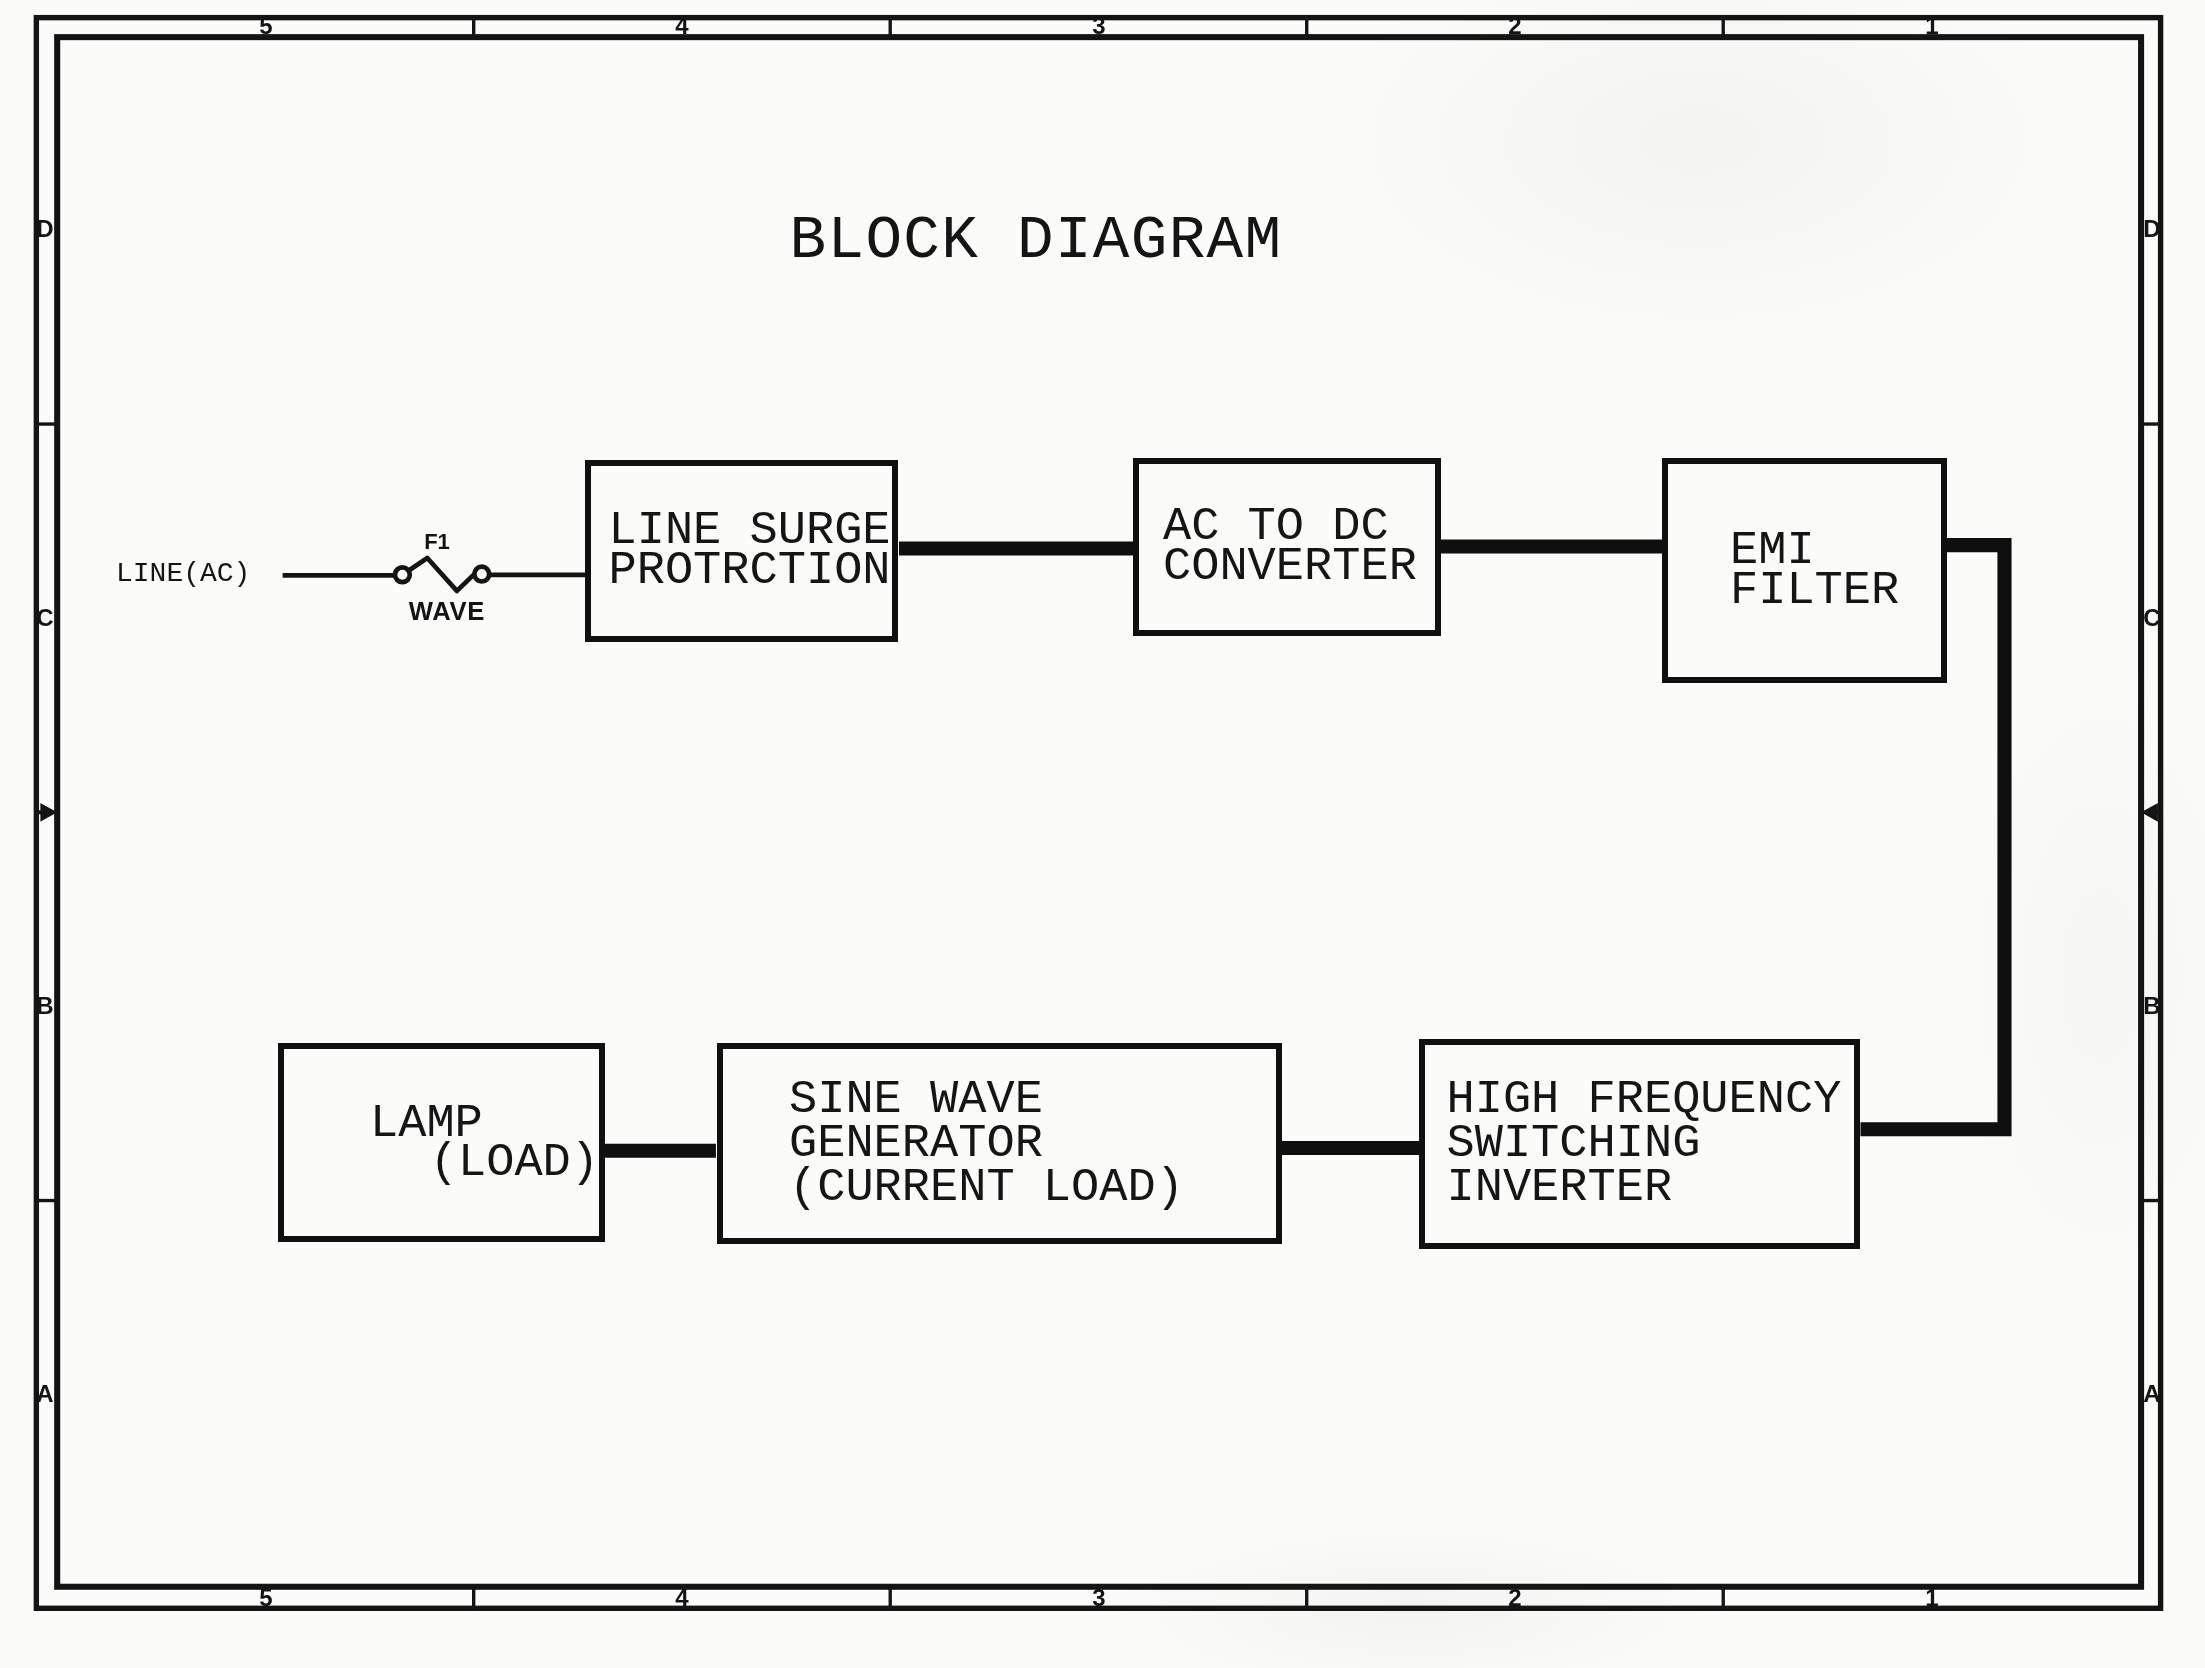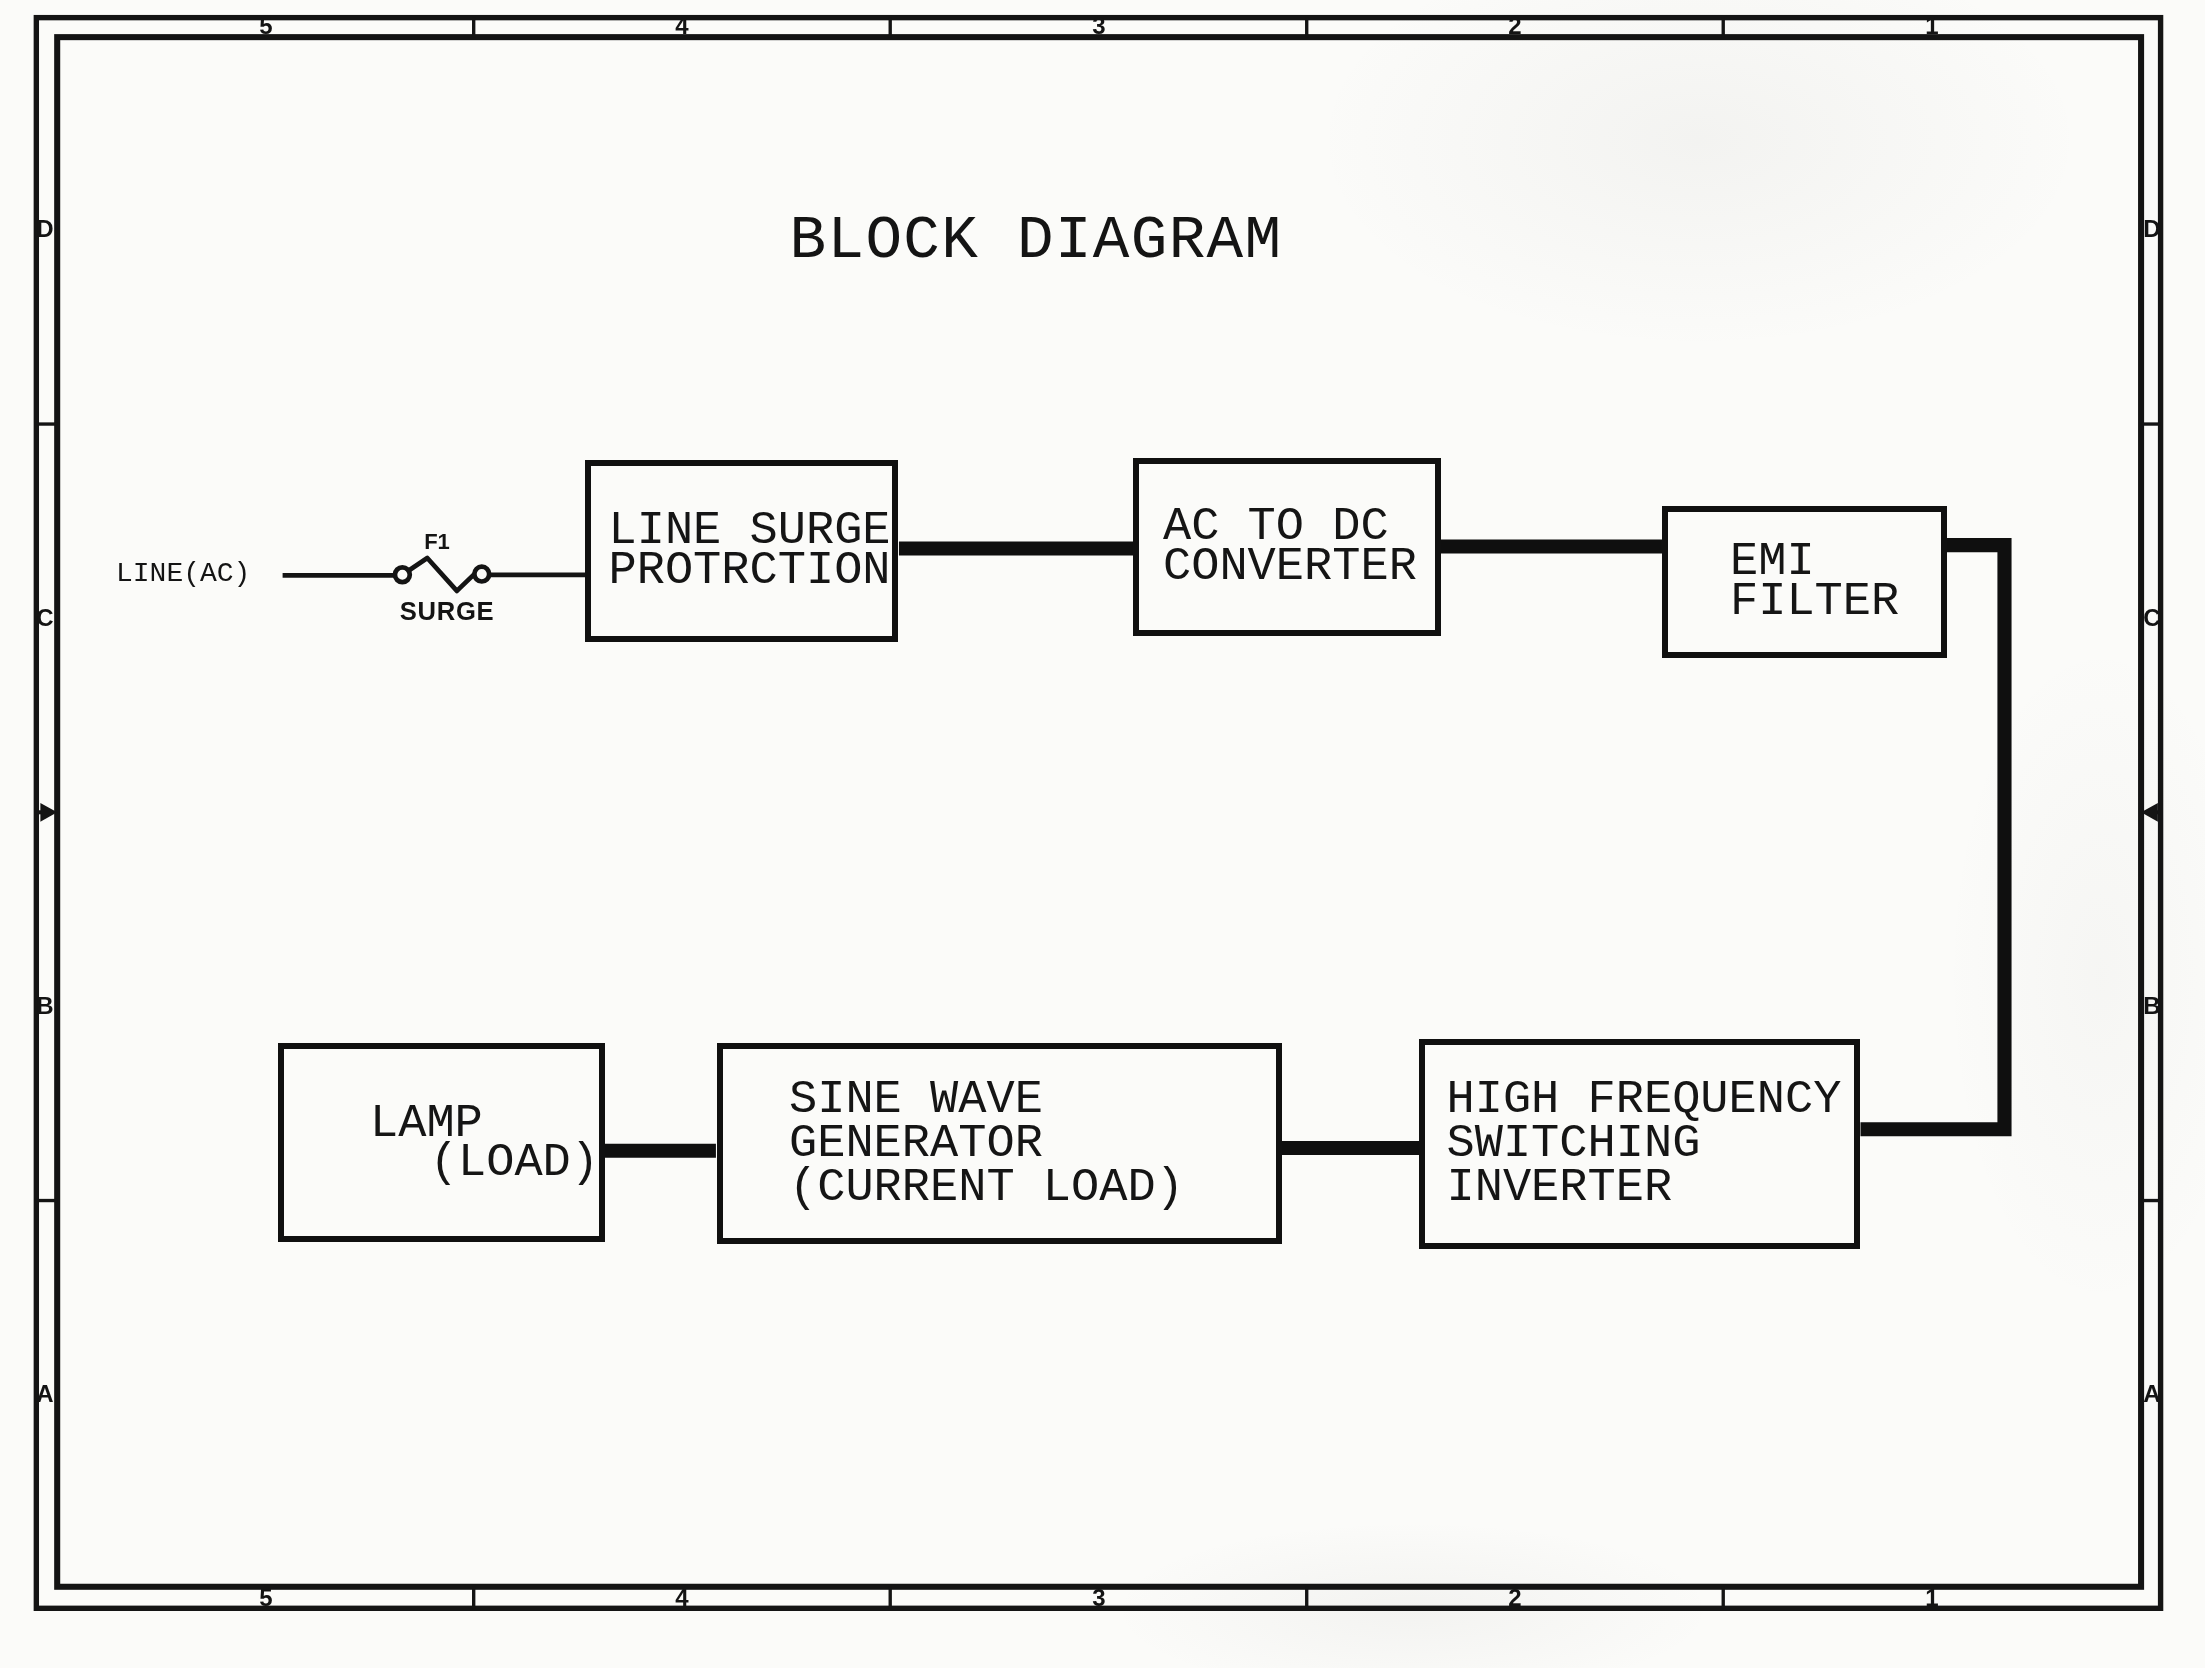--- a/index.html
+++ b/index.html
@@ -44,21 +44,21 @@
   .block{
     position:absolute;box-sizing:border-box;
     border:6px solid #101010;
     display:flex;flex-direction:column;justify-content:center;
     font:400 47px "Liberation Mono","DejaVu Sans Mono",monospace;
     color:#151515;background:transparent;
   }
   .block .bl{display:block;white-space:pre;line-height:40px;}
   .b1{left:585px;top:460px;width:313px;height:182px;padding-left:17.5px;}
   .b2{left:1133px;top:458px;width:308px;height:178px;padding-left:24px;}
-  .b3{left:1662px;top:458px;width:285px;height:152px;padding-left:62px;margin-top:48px;}
+  .b3{left:1662px;top:458px;width:285px;height:225px;padding-left:62px;}
   .b4{left:1419px;top:1039px;width:441px;height:210px;padding-left:21.5px;}
   .b4 .bl,.b5 .bl{line-height:44px;}
   .b5{left:717px;top:1043px;width:565px;height:201px;padding-left:66px;}
   .b6{left:278px;top:1043px;width:327px;height:199px;padding-left:86px;}
   .b6 .bl{line-height:39px;}
   .b6 .bl.indent{margin-left:12px;text-align:right;}
 
   .line-ac-label{
     position:absolute;left:116px;top:575px;transform:translateY(-54%);
     font:400 28px "Liberation Mono","DejaVu Sans Mono",monospace;color:var(--ink);
@@ -142,21 +142,21 @@
   <div class="zone-label" style="left:45px;top:1006px">B</div>
   <div class="zone-label" style="left:45px;top:1394px">A</div>
 
   <div class="zone-label" style="left:2152px;top:229px">D</div>
   <div class="zone-label" style="left:2152px;top:618px">C</div>
   <div class="zone-label" style="left:2152px;top:1006px">B</div>
   <div class="zone-label" style="left:2152px;top:1394px">A</div>
 
   <div class="line-ac-label">LINE(AC)</div>
   <div class="fuse-ref">F1</div>
-  <div class="fuse-name">SURGE</div>
+  <div class="fuse-name">WAVE</div>
 
   <div class="block b1">
     <span class="bl">LINE SURGE</span>
     <span class="bl">PROTRCTION</span>
   </div>
   <div class="block b2">
     <span class="bl">AC TO DC</span>
     <span class="bl">CONVERTER</span>
   </div>
   <div class="block b3">

